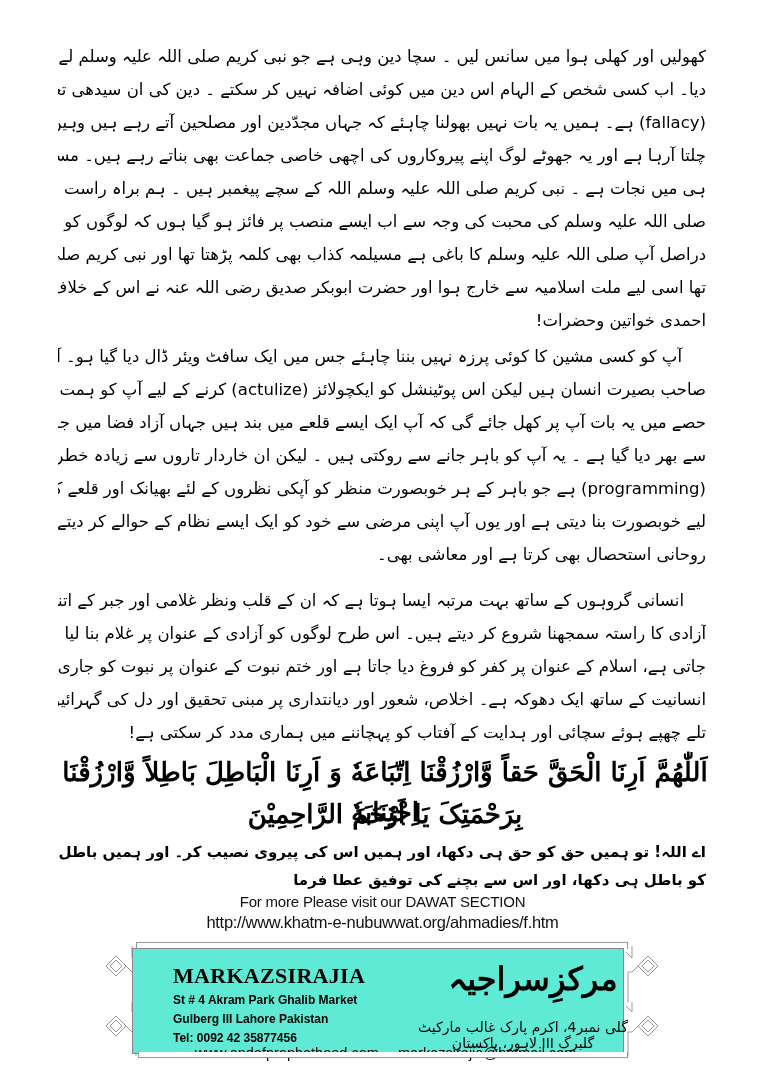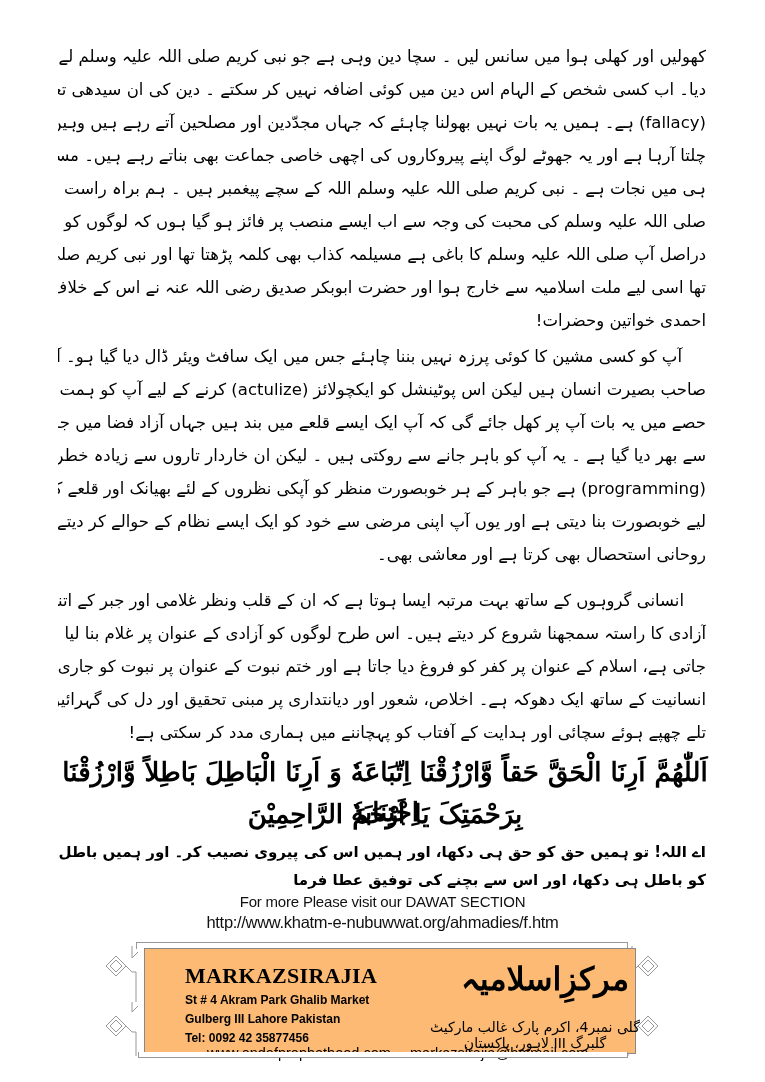--- a/index.html
+++ b/index.html
@@ -11,21 +11,21 @@
   .heading-line { height:33px; line-height:33px; font-size:16.5px; text-align:left; }
   .arabic { position:absolute; left:40px; width:690px; text-align:center; direction:rtl; font-family:"DejaVu Serif", serif; font-weight:bold; }
   .arabic.l1 { top:752px; font-size:26px; line-height:40px; }
   .arabic.l2 { top:794px; font-size:26px; line-height:40px; }
   .dua { position:absolute; top:838px; left:58px; width:648px; direction:rtl; text-align:right; font-size:15px; line-height:28px;font-weight:bold; }
   .ameen { position:absolute; top:864px; left:58px; width:648px; direction:rtl; text-align:left; font-size:15px; line-height:28px; }
   .visit { position:absolute; left:0; width:765px; text-align:center; font-family:"Liberation Sans", sans-serif; color:#111; }
   .visit.t1 { top:893px; font-size:15px; letter-spacing:-0.2px; }
   .visit.t2 { top:913px; font-size:16.5px; letter-spacing:-0.3px; }
   .footer { position:absolute; left:112px; top:942px; width:540px; height:118px; }
-  .footer .box { position:absolute; left:32px; top:6px; width:490px; height:104px; border:1px solid #888; background:#fdba74; }
+  .footer .box { position:absolute; left:20px; top:6px; width:490px; height:104px; border:1px solid #888; background:#5eead4; }
   .footer .box-top { position:absolute; left:24px; top:0; width:490px; height:6px; border:1px solid #999; border-bottom:none; background:#fff; }
   .footer .box-bottom { position:absolute; left:26px; top:110px; width:488px; height:5px; border:1px solid #999; border-top:none; background:#fff; }
   .brand { position:absolute; left:40px; top:14px; font-family:"Liberation Serif", serif; font-weight:bold; font-size:22px; letter-spacing:0.3px; }
   .addr { position:absolute; left:40px; font-family:"Liberation Sans", sans-serif; font-weight:bold; font-size:12px;text-align:center; }
   .addr.a1 { top:44px; } .addr.a2 { top:63px; } .addr.a3 { top:82px; }
   .urdu-logo { position:absolute; left:300px; top:10px; width:200px; text-align:center; direction:rtl; font-family:"DejaVu Serif", serif; font-weight:bold; font-size:32px; line-height:40px; }
   .urdu-addr { position:absolute; left:270px; top:70px; width:240px; text-align:center; direction:rtl; font-size:14px; }
   .links { position:absolute; top:96px; font-family:"Liberation Sans", sans-serif; font-size:14.5px; }
   .links.web { left:62px; } .links.mail { left:265px; }
   .orn { position:absolute; }
@@ -104,21 +104,21 @@
           <path d="M10 96 L10 110"></path>
       </g>
     </svg>
 
     <div class="box-top"></div>
     <div class="box">
       <div class="brand">MARKAZSIRAJIA</div>
       <div class="addr a1">St # 4 Akram Park Ghalib Market</div>
       <div class="addr a2">Gulberg III  Lahore Pakistan</div>
       <div class="addr a3">Tel: 0092 42 35877456</div>
-      <div class="urdu-logo">مرکزِاسلامیہ</div>
+      <div class="urdu-logo">مرکزِسراجیہ</div>
       <div class="urdu-addr">گلی نمبر4، اکرم پارک غالب مارکیٹ گلبرگ III لاہور، پاکستان</div>
       <div class="links web">www.endofprophethood.com</div>
       <div class="links mail">markazsirajia@hotmail.com</div>
     </div>
     <div class="box-bottom"></div>
   </div>
 
 </div>
 
 </body></html>

